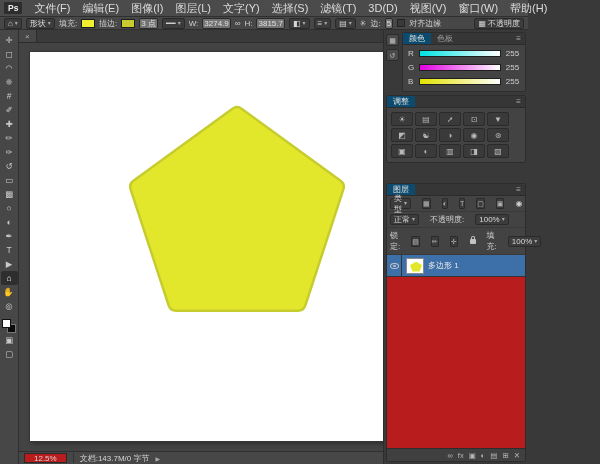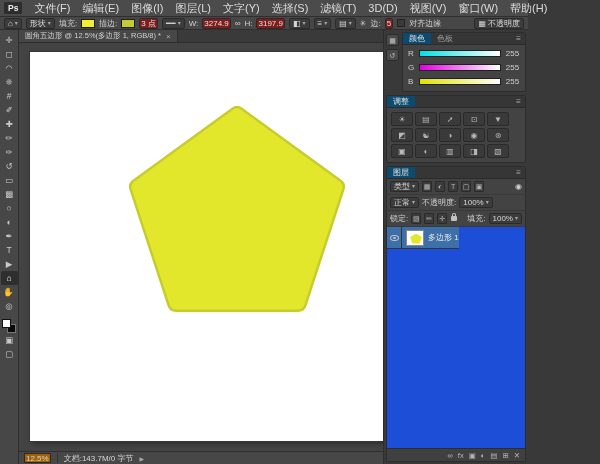--- a/index.html
+++ b/index.html
@@ -10,21 +10,21 @@
   
   .menubar{height:17px;background:#4b4b4b;border-bottom:1px solid #2f2f2f;display:flex;align-items:center;padding:0 2px;flex:none}
   .ps-logo{font-weight:bold;color:#eee;background:#2d2d2d;padding:1px 4px;margin:0 6px 0 2px;border-radius:1px;font-size:8.5px}
   .menu-item{padding:0 6px;line-height:17px;white-space:nowrap;font-size:11px;color:#dcdcdc}
 
   
   .optionsbar{height:13px;background:#474747;border-bottom:1px solid #2f2f2f;display:flex;align-items:center;gap:4px;padding:0 4px;font-size:8px;flex:none;white-space:nowrap}
   .lbl{color:#cfcfcf}
   .dd,.icon-dd{display:flex;align-items:center;gap:2px;background:#3c3c3c;border:1px solid #2a2a2a;border-radius:2px;padding:0 3px;height:11px;line-height:11px}
   .arr{font-size:6px;color:#a8a8a8}
-  .field{background:#7f1d1d;border:1px solid #2a2a2a;border-radius:2px;padding:0 1px;height:11px;line-height:10px;color:#e0e0e0}
+  .field{background:#737373;border:1px solid #2a2a2a;border-radius:2px;padding:0 1px;height:11px;line-height:10px;color:#e0e0e0}
   .swatch{width:14px;height:9px;border:1px solid #1d1d1d;display:inline-block}
   .checkbox{width:8px;height:8px;background:#3a3a3a;border:1px solid #242424;display:inline-block}
   .spacer{flex:1}
   .vsep{width:1px;height:10px;background:#333}
 
   
   .main{flex:1;display:flex;min-height:0}
 
   
   .toolbar{width:19px;background:#474747;border-right:1px solid #2f2f2f;display:flex;flex-direction:column;align-items:center;padding-top:3px;flex:none}
@@ -36,21 +36,21 @@
 
   
   .doc-area{flex:1;display:flex;flex-direction:column;min-width:0;background:#434343}
   .tabbar{height:13px;background:#3a3a3a;border-bottom:1px solid #2d2d2d;display:flex;flex:none}
   .doc-tab{display:flex;align-items:center;gap:5px;background:#474747;padding:0 6px;font-size:7.5px;color:#d2d2d2;border-right:1px solid #2d2d2d}
   .tab-close{color:#b0b0b0;font-size:8px}
   .canvas-wrap{flex:1;position:relative;overflow:hidden}
   .canvas{position:absolute;left:11px;top:9px;width:414px;height:389px;background:#fff;box-shadow:0 0 0 1px #363636,2px 2px 5px rgba(0,0,0,.4)}
   .canvas svg{display:block;width:100%;height:100%}
   .statusbar{height:13px;background:#474747;border-top:1px solid #2f2f2f;display:flex;align-items:center;gap:6px;padding:0 5px;font-size:8px;flex:none}
-  .zoom-field{background:#a16207;border:1px solid #2a2a2a;padding:0 1px;height:10px;line-height:9px}
+  .zoom-field{background:#b91c1c;border:1px solid #2a2a2a;padding:0 9px;height:10px;line-height:9px}
   .flyout{font-size:6px;color:#a8a8a8}
 
   
   .dock{width:145px;background:#393939;border-left:1px solid #2d2d2d;display:flex;flex-direction:column;flex:none;padding-top:2px}
   .dock-top{display:flex;flex:none}
   .icon-strip{width:17px;display:flex;flex-direction:column;align-items:center;gap:3px;padding-top:2px;flex:none}
   .strip-icon{width:13px;height:12px;background:#4a4a4a;border:1px solid #2b2b2b;border-radius:2px;font-size:7px;line-height:11px;text-align:center;color:#c0c0c0}
   .panel{background:#434343;border:1px solid #2d2d2d;border-radius:2px}
   .dock-top .panel{flex:1;margin:0 2px 3px 1px}
   .panel.full{margin:0 2px 3px 2px}
@@ -64,25 +64,25 @@
   .schan{width:7px;color:#cfcfcf}
   .sbar{flex:1;height:7px;border:1px solid #1f1f1f}
   .sbar.r{background:linear-gradient(to right,#00e2e2,#ffffff)}
   .sbar.g{background:linear-gradient(to right,#e200e2,#ffffff)}
   .sbar.b{background:linear-gradient(to right,#e2e200,#ffffff)}
   .sval{width:15px;text-align:center;color:#cfcfcf}
 
   .adj-body{display:flex;flex-wrap:wrap;gap:2px;padding:4px}
   .adj-icon{width:22px;height:14px;background:#3a3a3a;border:1px solid #2a2a2a;border-radius:2px;text-align:center;line-height:13px;font-size:8px;color:#b8b8b8}
 
-  .layers-panel{flex:1;display:flex;flex-direction:column;min-height:0;margin:0 2px 2px 2px}
-  .lrow{display:flex;align-items:center;gap:3px;padding:2px 3px;border-bottom:1px solid #393939;font-size:8px;flex:none}
+  .layers-panel{flex:1;display:flex;flex-direction:column;min-height:0;margin:17px 2px 2px 2px}
+  .lrow{display:flex;align-items:center;gap:11px;padding:2px 3px;border-bottom:1px solid #393939;font-size:8px;flex:none}
   .mini{height:11px;line-height:11px}
   .ficon{width:10px;text-align:center;color:#b5b5b5;background:#3c3c3c;border:1px solid #2a2a2a;border-radius:1px;height:11px;line-height:10px;font-size:7px}
-  .layers-list{flex:1;background:#1d4ed8;overflow:hidden;display:flex;}
+  .layers-list{flex:1;background:#b91c1c;overflow:hidden;display:flex;flex-direction:column}
   .layer{height:22px;display:flex;align-items:center;border-bottom:1px solid #343434;flex:none}
   .eye-cell{width:15px;align-self:stretch;display:flex;align-items:center;justify-content:center;border-right:1px solid #343434}
   .eye-icon{width:9px;height:6px;border:1px solid #c6c6c6;border-radius:50%;position:relative}
   .eye-icon::after{content:"";position:absolute;left:2px;top:1px;width:3px;height:2px;background:#c6c6c6;border-radius:50%}
   .thumb{width:18px;height:16px;background:#fff;border:1px solid #8a8a8a;margin:0 4px;position:relative;flex:none}
   .thumb-shape{position:absolute;left:3px;top:3px;width:12px;height:10px;clip-path:polygon(50% 0,100% 38%,80% 100%,20% 100%,0 38%)}
   .layer-label{flex:1;color:#e6e6e6;font-size:8px;white-space:nowrap;overflow:hidden}
   .mini-lock{width:6px;height:5px;background:#c2c2c2;position:relative;margin:0 6px 0 auto;border-radius:1px;flex:none}
   .mini-lock::before{content:"";position:absolute;left:1px;top:-3px;width:2px;height:2px;border:1px solid #c2c2c2;border-bottom:none;border-radius:2px 2px 0 0}
   .layers-bottom{height:13px;background:#404040;border-top:1px solid #2d2d2d;display:flex;align-items:center;justify-content:flex-end;gap:5px;padding:0 5px;flex:none}
@@ -123,21 +123,21 @@
     <span class="swatch" style="background: rgb(198, 204, 46);"></span>
     <span class="field">3 点</span>
     <span class="icon-dd">
       <span>━━</span>
       <span class="arr">▾</span>
     </span>
     <span class="lbl">W:</span>
     <span class="field">3274.9</span>
     <span class="lbl">∞</span>
     <span class="lbl">H:</span>
-    <span class="field">3197.9</span>
+    <span class="field">3815.7</span>
     <span class="icon-dd">
       <span>◧</span>
       <span class="arr">▾</span>
     </span>
     <span class="icon-dd">
       <span>≡</span>
       <span class="arr">▾</span>
     </span>
     <span class="icon-dd">
       <span>▤</span>
@@ -182,21 +182,20 @@
         <span class="fg-chip"></span>
         <span class="bg-chip"></span>
       </span>
       <span class="tool">▣</span>
       <span class="tool">▢</span>
     </div>
 
     <div class="doc-area">
       <div class="tabbar">
         <div class="doc-tab">
-          <span>圆角五边形 @ 12.5%(多边形 1, RGB/8) *</span>
           <span class="tab-close">×</span>
         </div>
       </div>
       <div class="canvas-wrap">
         <div class="canvas">
           <svg viewBox="0 0 414 389">
             <polygon points="207,63 108,135 146,251 268,251 306,135" stroke-width="18" stroke-linejoin="round" fill="#e3e72c" stroke="#c6cc2e"></polygon>
             <polygon points="207,63 108,135 146,251 268,251 306,135" stroke-width="13" stroke-linejoin="round" fill="#e3e72c" stroke="#e3e72c"></polygon>
           </svg>
         </div>

